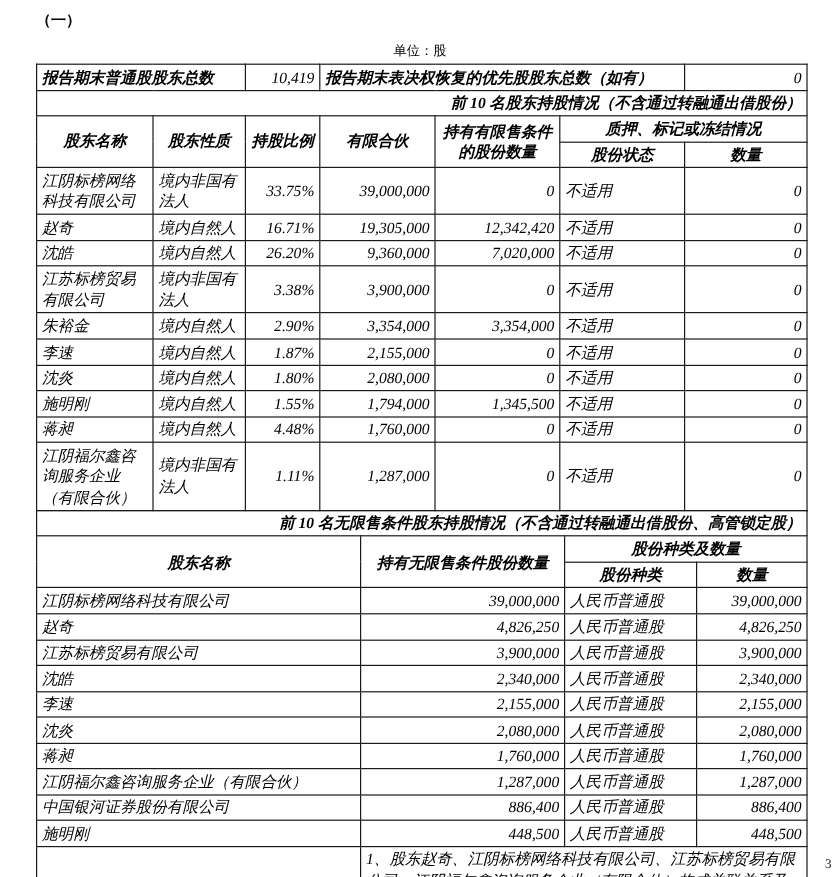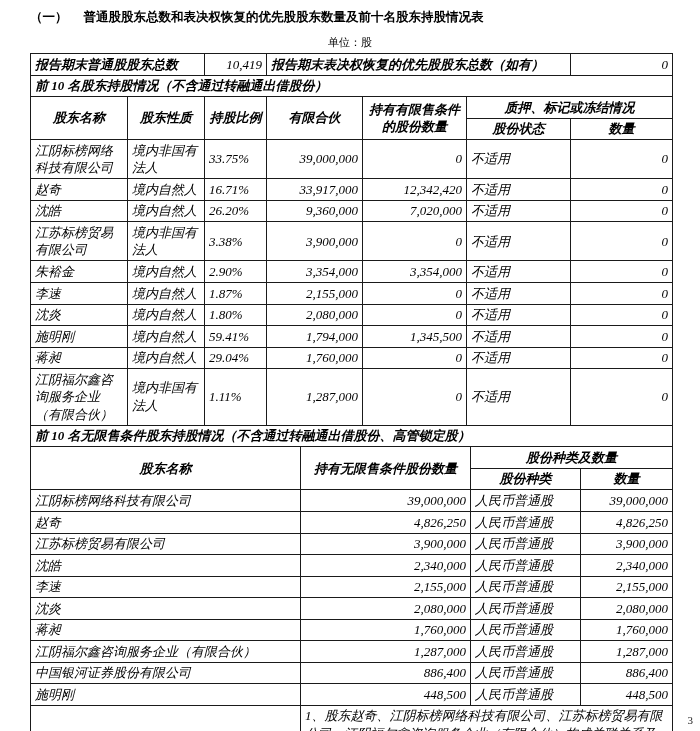--- a/index.html
+++ b/index.html
@@ -23,38 +23,37 @@
     width: 642px; margin-left: 30px;
     font-size: 13px; line-height: 1.35; font-style: italic;
   }
   td, th {
     border: 1px solid #1a1a1a;
     padding: 1.5px 4px;
     vertical-align: middle;
     word-break: break-all;
   }
   th { font-weight: bold; text-align: center; }
-  tr.section td { font-weight: bold; text-align: left; }
+  tr.section td { font-weight: bold; text-align: right; }
   .al { text-align: left; }
   .ar { text-align: right; margin-top: 16px; }
-  .ac { text-align: left; }
+  .ac { text-align: right; }
   .bold { font-weight: bold; }
   .t2 { margin-top: -1px; }
   .notes-text { white-space: pre-wrap; }
   .pagenum {
     position: absolute; right: 7px; top: 714px;
     font-size: 11px; color: #222;
   }
 </style>
 </head>
 <body>
 
 <div class="title">
   <span>（一）</span>
-  <span>普通股股东总数和表决权恢复的优先股股东数量及前十名股东持股情况表</span>
 </div>
 
 <div class="unit">单位：股</div>
 
 <table class="t1">
   <colgroup>
     <col style="width:97px">
       <col style="width:77px">
       <col style="width:62px">
     <col style="width:96px">
@@ -92,21 +91,21 @@
         <td class="ac">33.75%</td>
         <td class="ar">39,000,000</td>
         <td class="ar">0</td>
         <td class="al">不适用</td>
         <td class="ar">0</td>
       </tr>
       <tr>
         <td class="al">赵奇</td>
         <td class="al">境内自然人</td>
         <td class="ac">16.71%</td>
-        <td class="ar">33,917,000</td>
+        <td class="ar">19,305,000</td>
         <td class="ar">12,342,420</td>
         <td class="al">不适用</td>
         <td class="ar">0</td>
       </tr>
       <tr>
         <td class="al">沈皓</td>
         <td class="al">境内自然人</td>
         <td class="ac">26.20%</td>
         <td class="ar">9,360,000</td>
         <td class="ar">7,020,000</td>
@@ -145,30 +144,30 @@
         <td class="al">境内自然人</td>
         <td class="ac">1.80%</td>
         <td class="ar">2,080,000</td>
         <td class="ar">0</td>
         <td class="al">不适用</td>
         <td class="ar">0</td>
       </tr>
       <tr>
         <td class="al">施明刚</td>
         <td class="al">境内自然人</td>
-        <td class="ac">59.41%</td>
+        <td class="ac">1.55%</td>
         <td class="ar">1,794,000</td>
         <td class="ar">1,345,500</td>
         <td class="al">不适用</td>
         <td class="ar">0</td>
       </tr>
       <tr>
         <td class="al">蒋昶</td>
         <td class="al">境内自然人</td>
-        <td class="ac">29.04%</td>
+        <td class="ac">4.48%</td>
         <td class="ar">1,760,000</td>
         <td class="ar">0</td>
         <td class="al">不适用</td>
         <td class="ar">0</td>
       </tr>
       <tr>
         <td class="al">江阴福尔鑫咨询服务企业（有限合伙）</td>
         <td class="al">境内非国有法人</td>
         <td class="ac">1.11%</td>
         <td class="ar">1,287,000</td>

